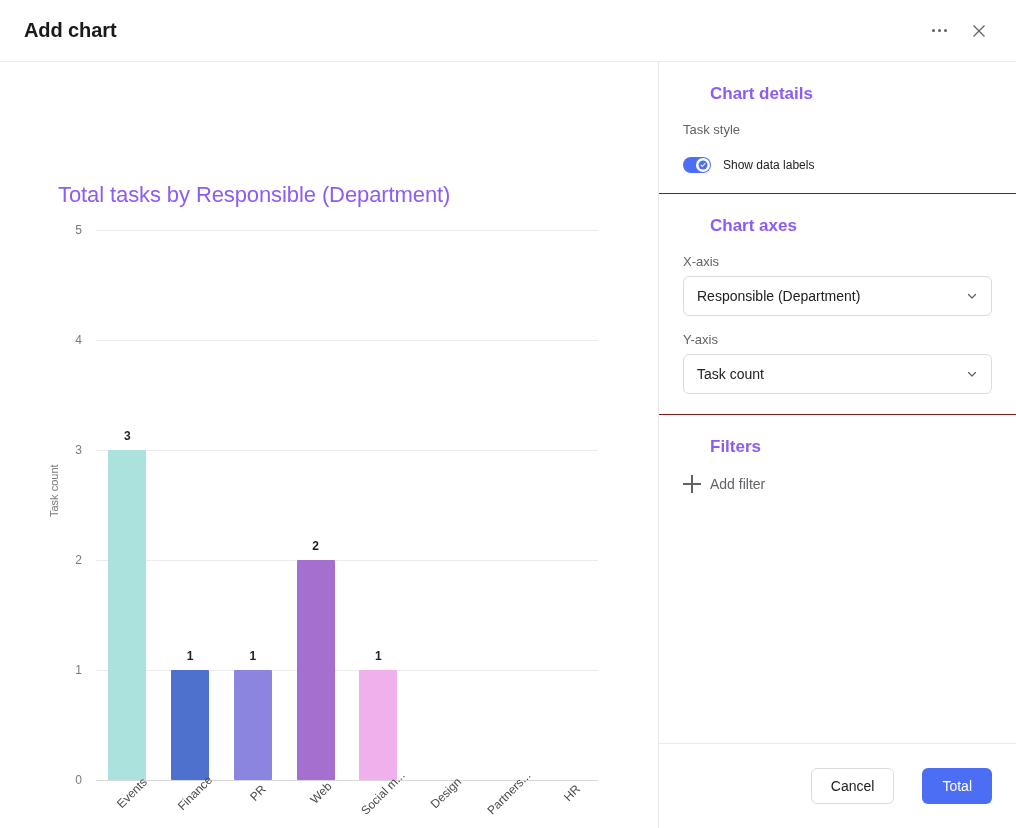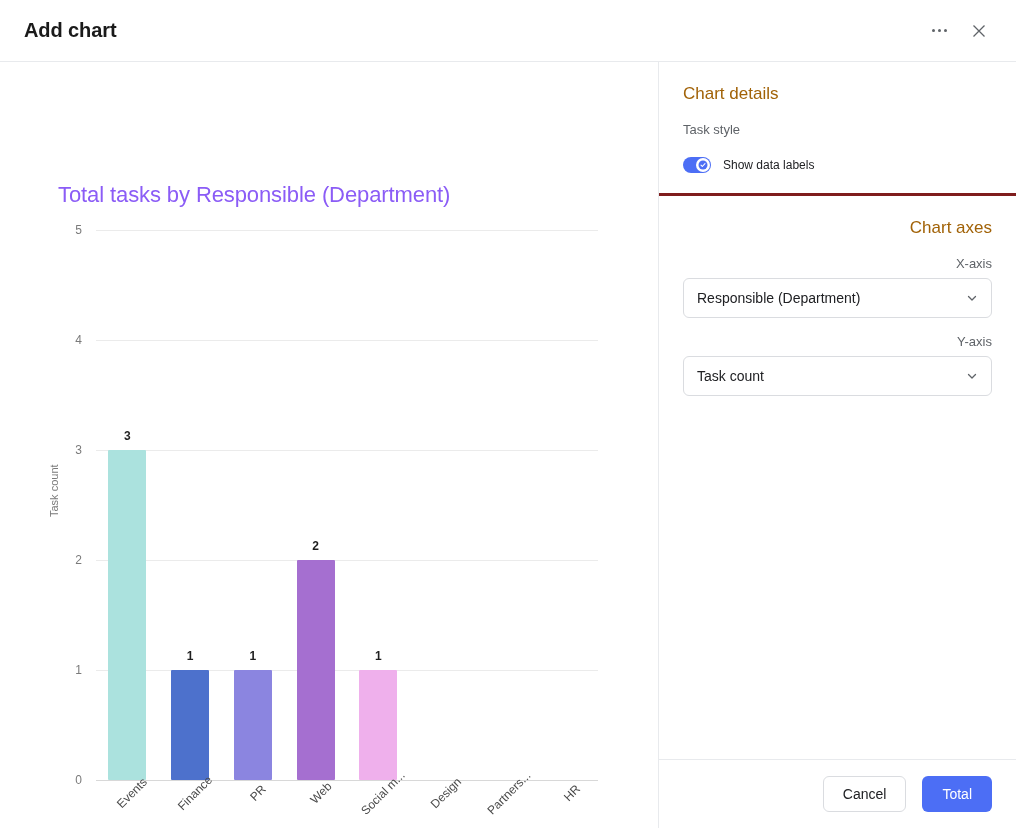--- a/index.html
+++ b/index.html
@@ -75,22 +75,22 @@
   }
 
   
   .panel {
     flex: 1; min-width: 0; background: #fff;
     border-left: 1px solid #e8eaed;
     display: flex; flex-direction: column;
   }
   .panel-scroll { flex: 1; overflow: hidden; }
   .section { padding: 22px 24px 20px 24px; }
-  .section + .section { border-top: 3px solid #7f1d1d; text-align: right; }
-  .section-title { font-size: 17px; font-weight: 400; color: #a16207; margin-bottom: 18px; }
+  .section + .section { border-top: 1px solid #7f1d1d; }
+  .section-title { font-size: 17px; font-weight: 700; color: #8b5cf6; margin-bottom: 18px; margin-left: 27px; }
   .field-label { font-size: 13px; color: #5f6368; margin-bottom: 7px; }
   .select {
     height: 40px; border: 1px solid #dadce0; border-radius: 6px;
     display: flex; align-items: center; padding: 0 12px 0 13px;
     background: #fff; cursor: pointer; position: relative;
   }
   .select-value { font-size: 14px; color: #202124; }
   .select .chev { margin-left: auto; color: #5f6368; display: flex; }
   .bar-icon { display: flex; align-items: flex-end; gap: 2px; height: 13px; margin-right: 9px; }
   .bar-icon i { width: 2px; background: #3c4043; display: block; border-radius: 1px; }
@@ -114,21 +114,21 @@
 
   .add-filter { display: flex; align-items: center; cursor: pointer; margin-top: 2px; }
   .plus { width: 18px; height: 18px; position: relative; margin-right: 9px; flex: none; }
   .plus::before, .plus::after { content: ""; position: absolute; background: #5f6368; }
   .plus::before { left: 0; top: 8px; width: 18px; height: 1.6px; }
   .plus::after { top: 0; left: 8px; height: 18px; width: 1.6px; }
   .add-filter-label { font-size: 14px; color: #5f6368; }
 
   .panel-footer {
     border-top: 1px solid #e8eaed;
-    padding: 16px 24px; display: flex; justify-content: flex-end; gap: 16px;
+    padding: 24px 24px; display: flex; justify-content: flex-end; gap: 28px;
     background: #fff;
   }
   .btn {
     height: 36px; border-radius: 6px; padding: 0 19px;
     font-size: 14px; font-family: inherit; cursor: pointer; border: 1px solid transparent;
   }
   .btn-secondary { background: #fff; border-color: #dadce0; color: #202124; }
   .btn-primary { background: #4c6ef5; color: #fff; }
 </style>
 </head>
@@ -266,20 +266,27 @@
               <span class="select-value">Task count</span>
               <span class="chev">
                 <svg width="14" height="14" viewBox="0 0 14 14">
                     <path d="M3.5 5.5 L7 9 L10.5 5.5" stroke="#5f6368" stroke-width="1.3" fill="none" stroke-linecap="round" stroke-linejoin="round"></path>
                   </svg>
               </span>
             </div>
           </div>
         </div>
 
+        <div class="section">
+          <div class="section-title">Filters</div>
+          <div class="add-filter">
+            <span class="plus"></span>
+            <span class="add-filter-label">Add filter</span>
+          </div>
+        </div>
 
       </div>
 
       <div class="panel-footer">
         <button class="btn btn-secondary">Cancel</button>
         <button class="btn btn-primary">Total</button>
       </div>
     </div>
 
   </div>

